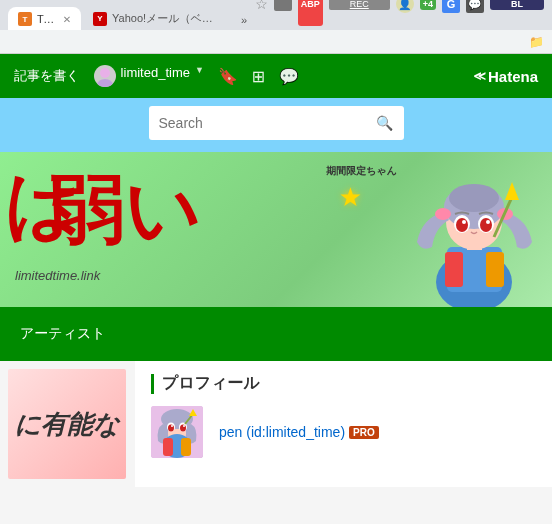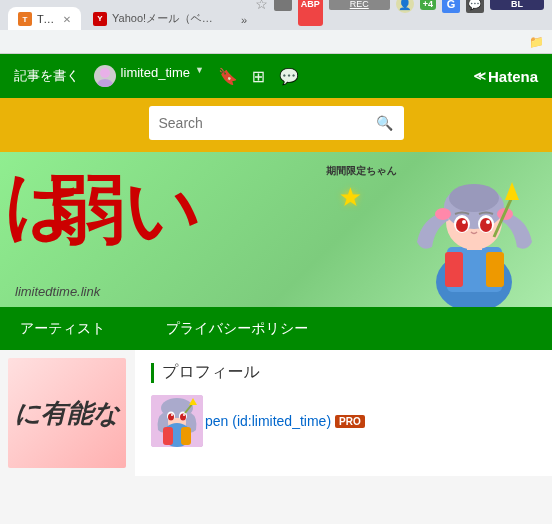--- a/index.html
+++ b/index.html
@@ -56,37 +56,37 @@
   </div>
   <span style="font-size:16px; color:rgba(255,255,255,0.9);">🔖</span>
   <span style="font-size:16px; color:rgba(255,255,255,0.9);">⊞</span>
   <span style="font-size:16px; color:rgba(255,255,255,0.9);">💬</span>
   <div style="margin-left:auto; display:flex; align-items:center; gap:2px; color:#fff; font-size:15px; font-weight:bold; cursor:pointer;">
     <span style="font-size:12px;">≪</span>
     <span>Hatena</span>
   </div>
 </div>
 
-<div style="background:#eab308; padding:8px 0 12px; display:flex; justify-content:center;">
+<div style="background:#7dd3fc; padding:8px 0 12px; display:flex; justify-content:center;">
   <div style="background:#fff; border-radius:3px; width:255px; height:34px; display:flex; align-items:center; padding:0 10px; gap:8px;">
     <input type="text" style="border: none; outline: none; font-size: 14px; color: rgb(153, 153, 153); flex: 1 1 0%; background: transparent;" placeholder="Search">
     <span style="color:#666; font-size:14px; cursor:pointer;">🔍</span>
   </div>
 </div>
 
 <div style="width:100%; height:155px; background:linear-gradient(135deg, #90ee90 0%, #7dcc7d 60%, #aaeaaa 100%); position:relative; overflow:hidden;">
 
   <div style="position:absolute; left:5px; top:15px; font-size:75px; font-weight:900; color:#cc0000; line-height:1; font-family:'Yu Gothic','MS Gothic',sans-serif;">は</div>
   <div style="position:absolute; left:50px; top:20px; font-size:75px; font-weight:900; color:#cc0000; line-height:1; font-family:'Yu Gothic','MS Gothic',sans-serif;">弱い</div>
 
   <div style="position:absolute; right:155px; top:12px; font-size:10px; color:#333; font-weight:bold;">期間限定ちゃん</div>
 
   <div style="position:absolute; right:190px; top:30px; font-size:26px; color:#ffd700; text-shadow: 0 0 6px rgba(255,200,0,0.8);">★</div>
 
-  <div style="position:absolute; left:15px; bottom:8px; font-size:13px; color:#444; font-style:italic;">limitedtime.link</div>
+  <div style="position:absolute; left:15px; bottom:24px; font-size:13px; color:#444; font-style:italic;">limitedtime.link</div>
 
   <div style="position:absolute; right:0; bottom:0; width:155px; height:155px;">
     <svg width="155" height="155" viewBox="0 0 155 155">
 
       <ellipse cx="77" cy="130" rx="38" ry="30" fill="#4488cc"></ellipse>
 
       <rect x="50" y="95" width="55" height="45" rx="5" fill="#5599dd"></rect>
       <rect x="48" y="100" width="18" height="35" rx="3" fill="#ee4444"></rect>
       <rect x="89" y="100" width="18" height="35" rx="3" fill="#ee9900"></rect>
 
@@ -117,41 +117,40 @@
       <path d="M82 62 Q89 59 96 62" stroke="#888" stroke-width="2" fill="none"></path>
 
       <path d="M74 80 Q77 83 80 80" stroke="#cc8888" stroke-width="1.5" fill="none"></path>
 
       <line x1="97" y1="85" x2="115" y2="45" stroke="#88aa44" stroke-width="3"></line>
       <polygon points="115,30 108,48 122,48" fill="#ffd700"></polygon>
     </svg>
   </div>
 </div>
 
-<div style="background:#008a00; height:43px; display:flex; align-items:center; padding:1px 20px; gap:60px;">
+<div style="background:#008a00; height:54px; display:flex; align-items:center; padding:1px 20px; gap:60px;">
   <span style="color:#fff; font-size:14px; cursor:pointer;">アーティスト</span>
-  <span style="color:#fff; font-size:14px; cursor:pointer;">プライバシーポリシー</span>
 </div>
 
 <div style="background:#f5f5f5; display:flex; min-height:120px;">
 
   <div style="width:135px; background:#f5f5f5; padding:8px; flex-shrink:0;font-style:italic;">
     <div style="background:linear-gradient(135deg, #ffe0e0, #ffb0b0); border-radius:2px; width:118px; height:110px; display:flex; align-items:center; justify-content:center; overflow:hidden;">
       <span style="font-size:26px; font-weight:bold; color:#333; text-align:center;">に有能な</span>
     </div>
   </div>
 
   <div style="flex:1; padding:12px 16px; background:#fff;">
 
     <div style="display:flex; align-items:center; margin-bottom:12px;">
       <div style="width:3px; height:20px; background:#008a00; margin-right:8px;"></div>
-      <span style="font-size:16px; font-weight:normal; color:#333;">プロフィール</span>
+      <span style="font-size:16px; font-weight:bold; color:#333;">プロフィール</span>
     </div>
 
-    <div style="display:flex; align-items:center; gap:2px;">
+    <div style="display:flex; align-items:center; gap:16px;">
       <div style="width:52px; height:52px; border-radius:3px; background:linear-gradient(135deg, #e8c0e8, #c8a0d0); overflow:hidden; flex-shrink:0;">
         <svg width="52" height="52" viewBox="0 0 52 52">
           <rect width="52" height="52" fill="#e8c0e8"></rect>
 
           <ellipse cx="26" cy="20" rx="14" ry="14" fill="#ffd0c0"></ellipse>
           <ellipse cx="26" cy="13" rx="16" ry="10" fill="#aaaacc"></ellipse>
           <path d="M12 18 Q5 22 7 35 Q12 40 18 36 Q16 25 18 20 Z" fill="#aaaacc"></path>
           <path d="M40 18 Q47 22 45 35 Q40 40 34 36 Q36 25 34 20 Z" fill="#aaaacc"></path>
           <ellipse cx="20" cy="21" rx="4" ry="4.5" fill="#fff"></ellipse>
           <ellipse cx="32" cy="21" rx="4" ry="4.5" fill="#fff"></ellipse>

